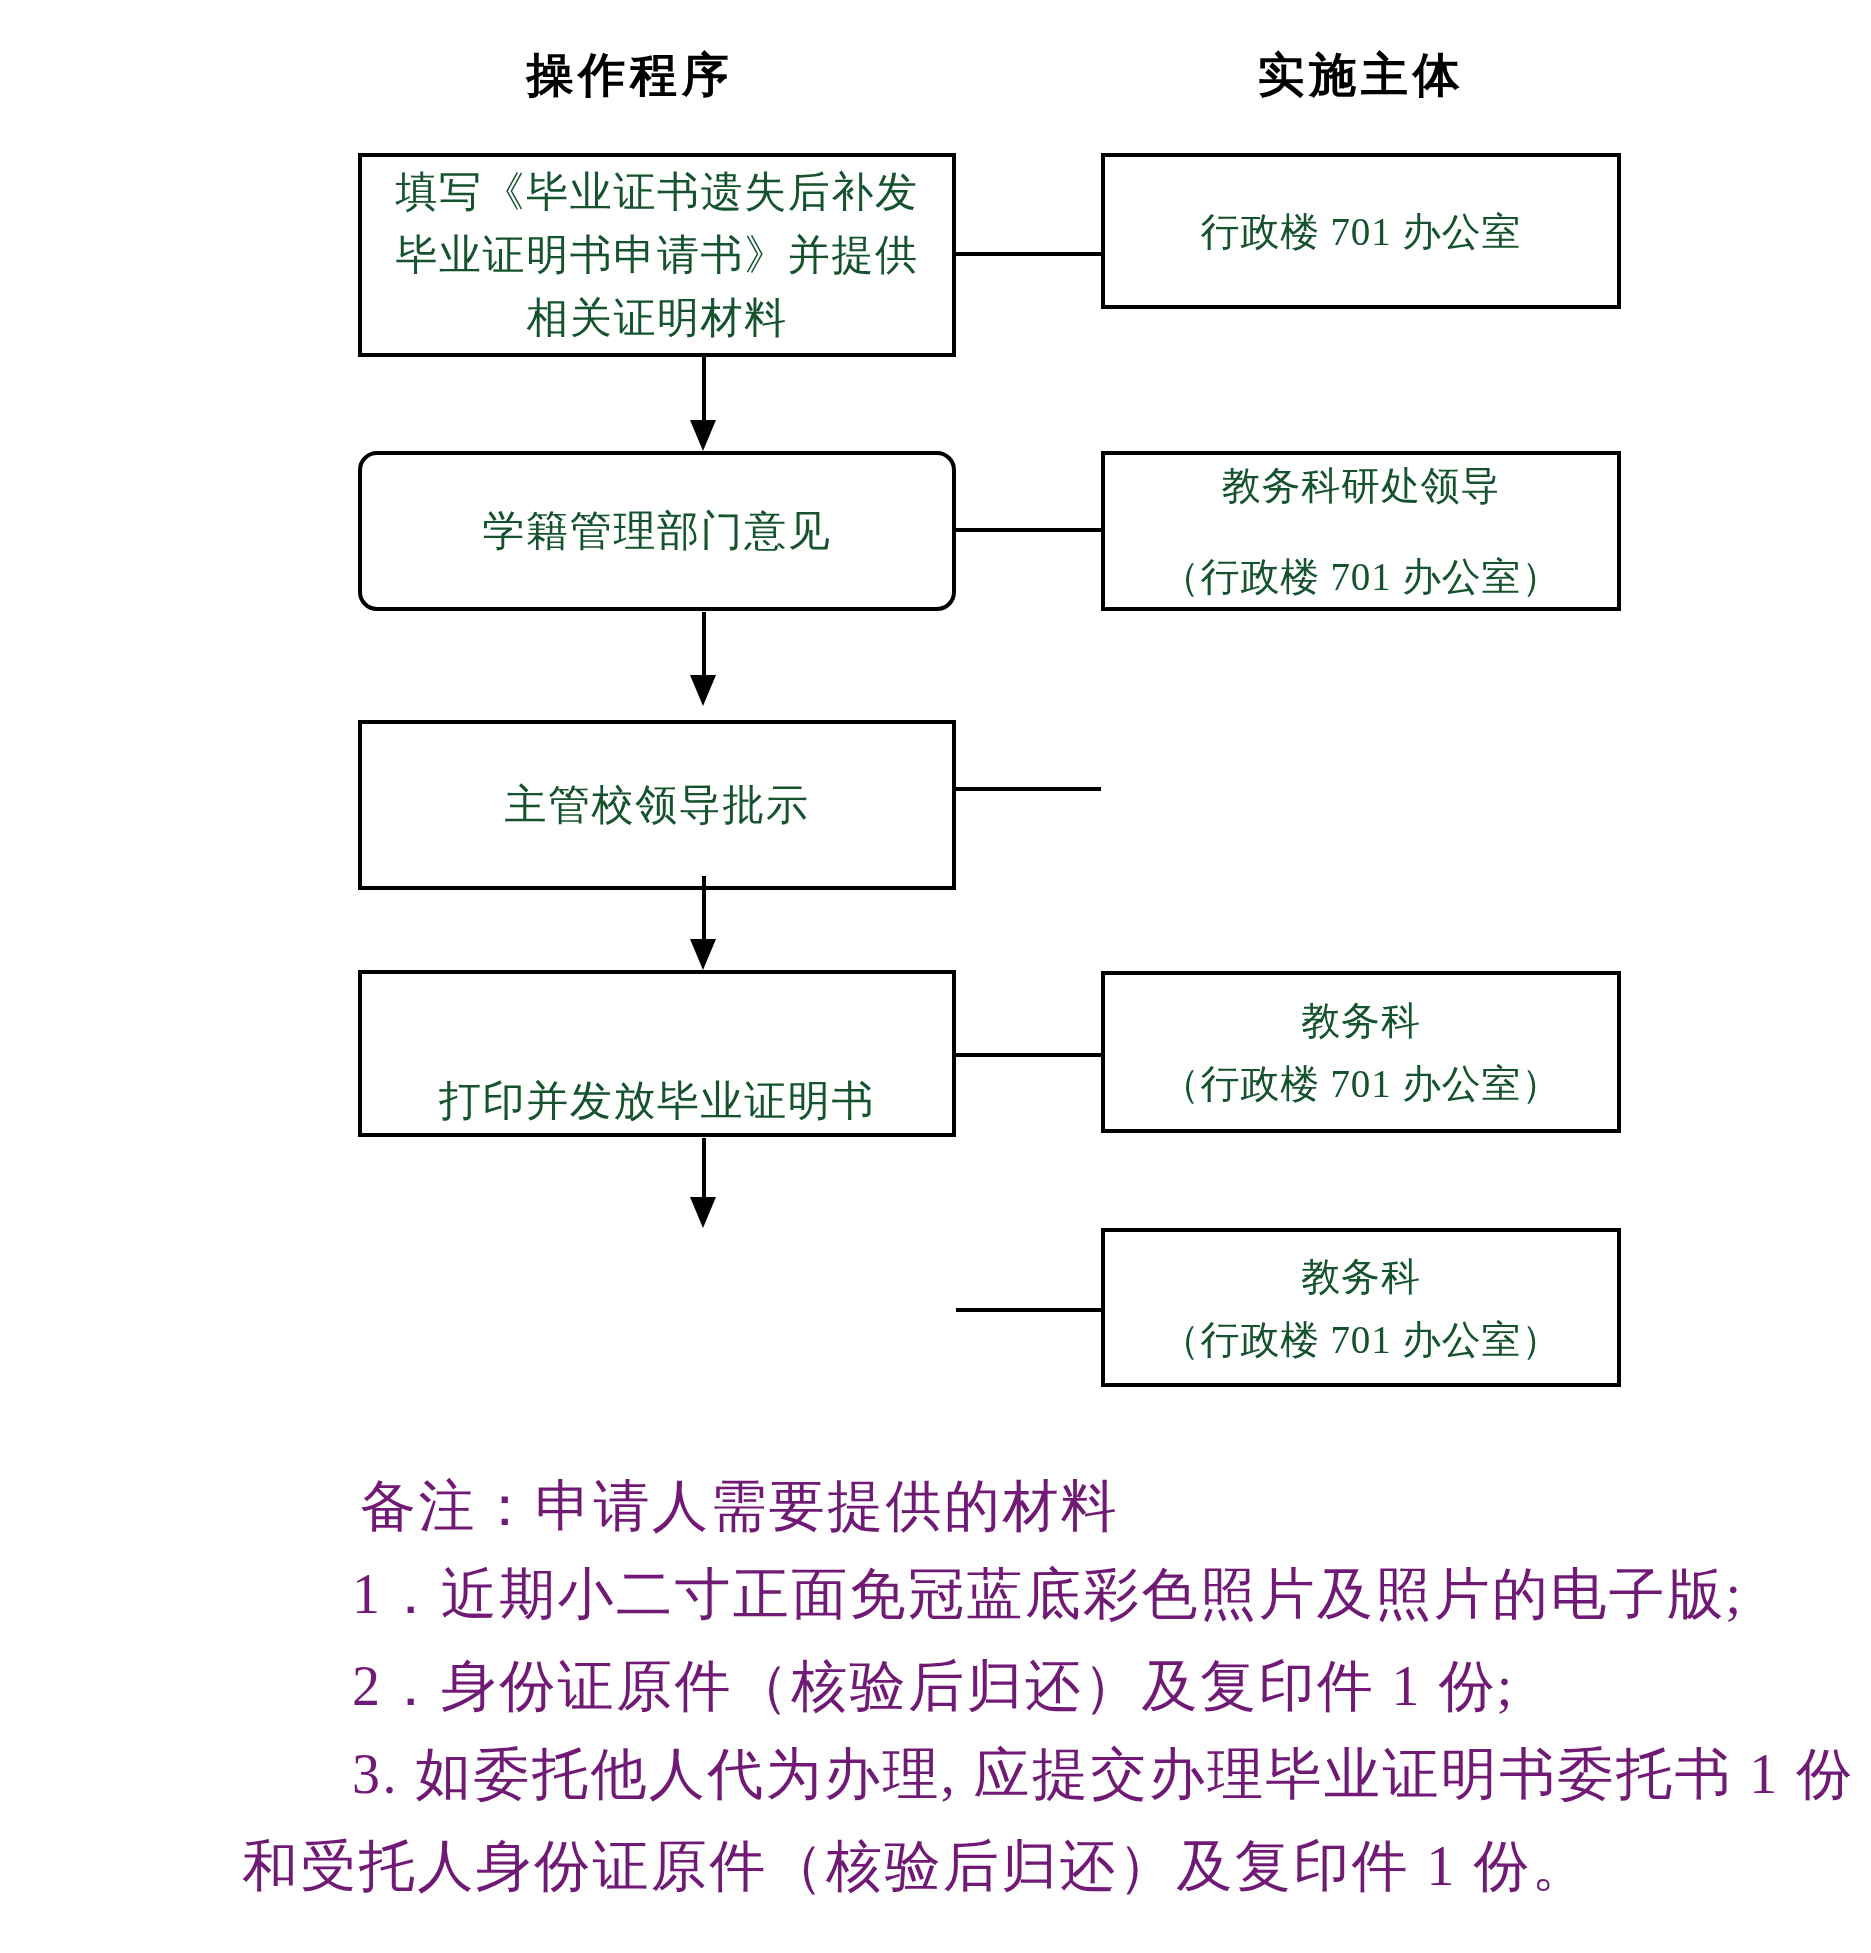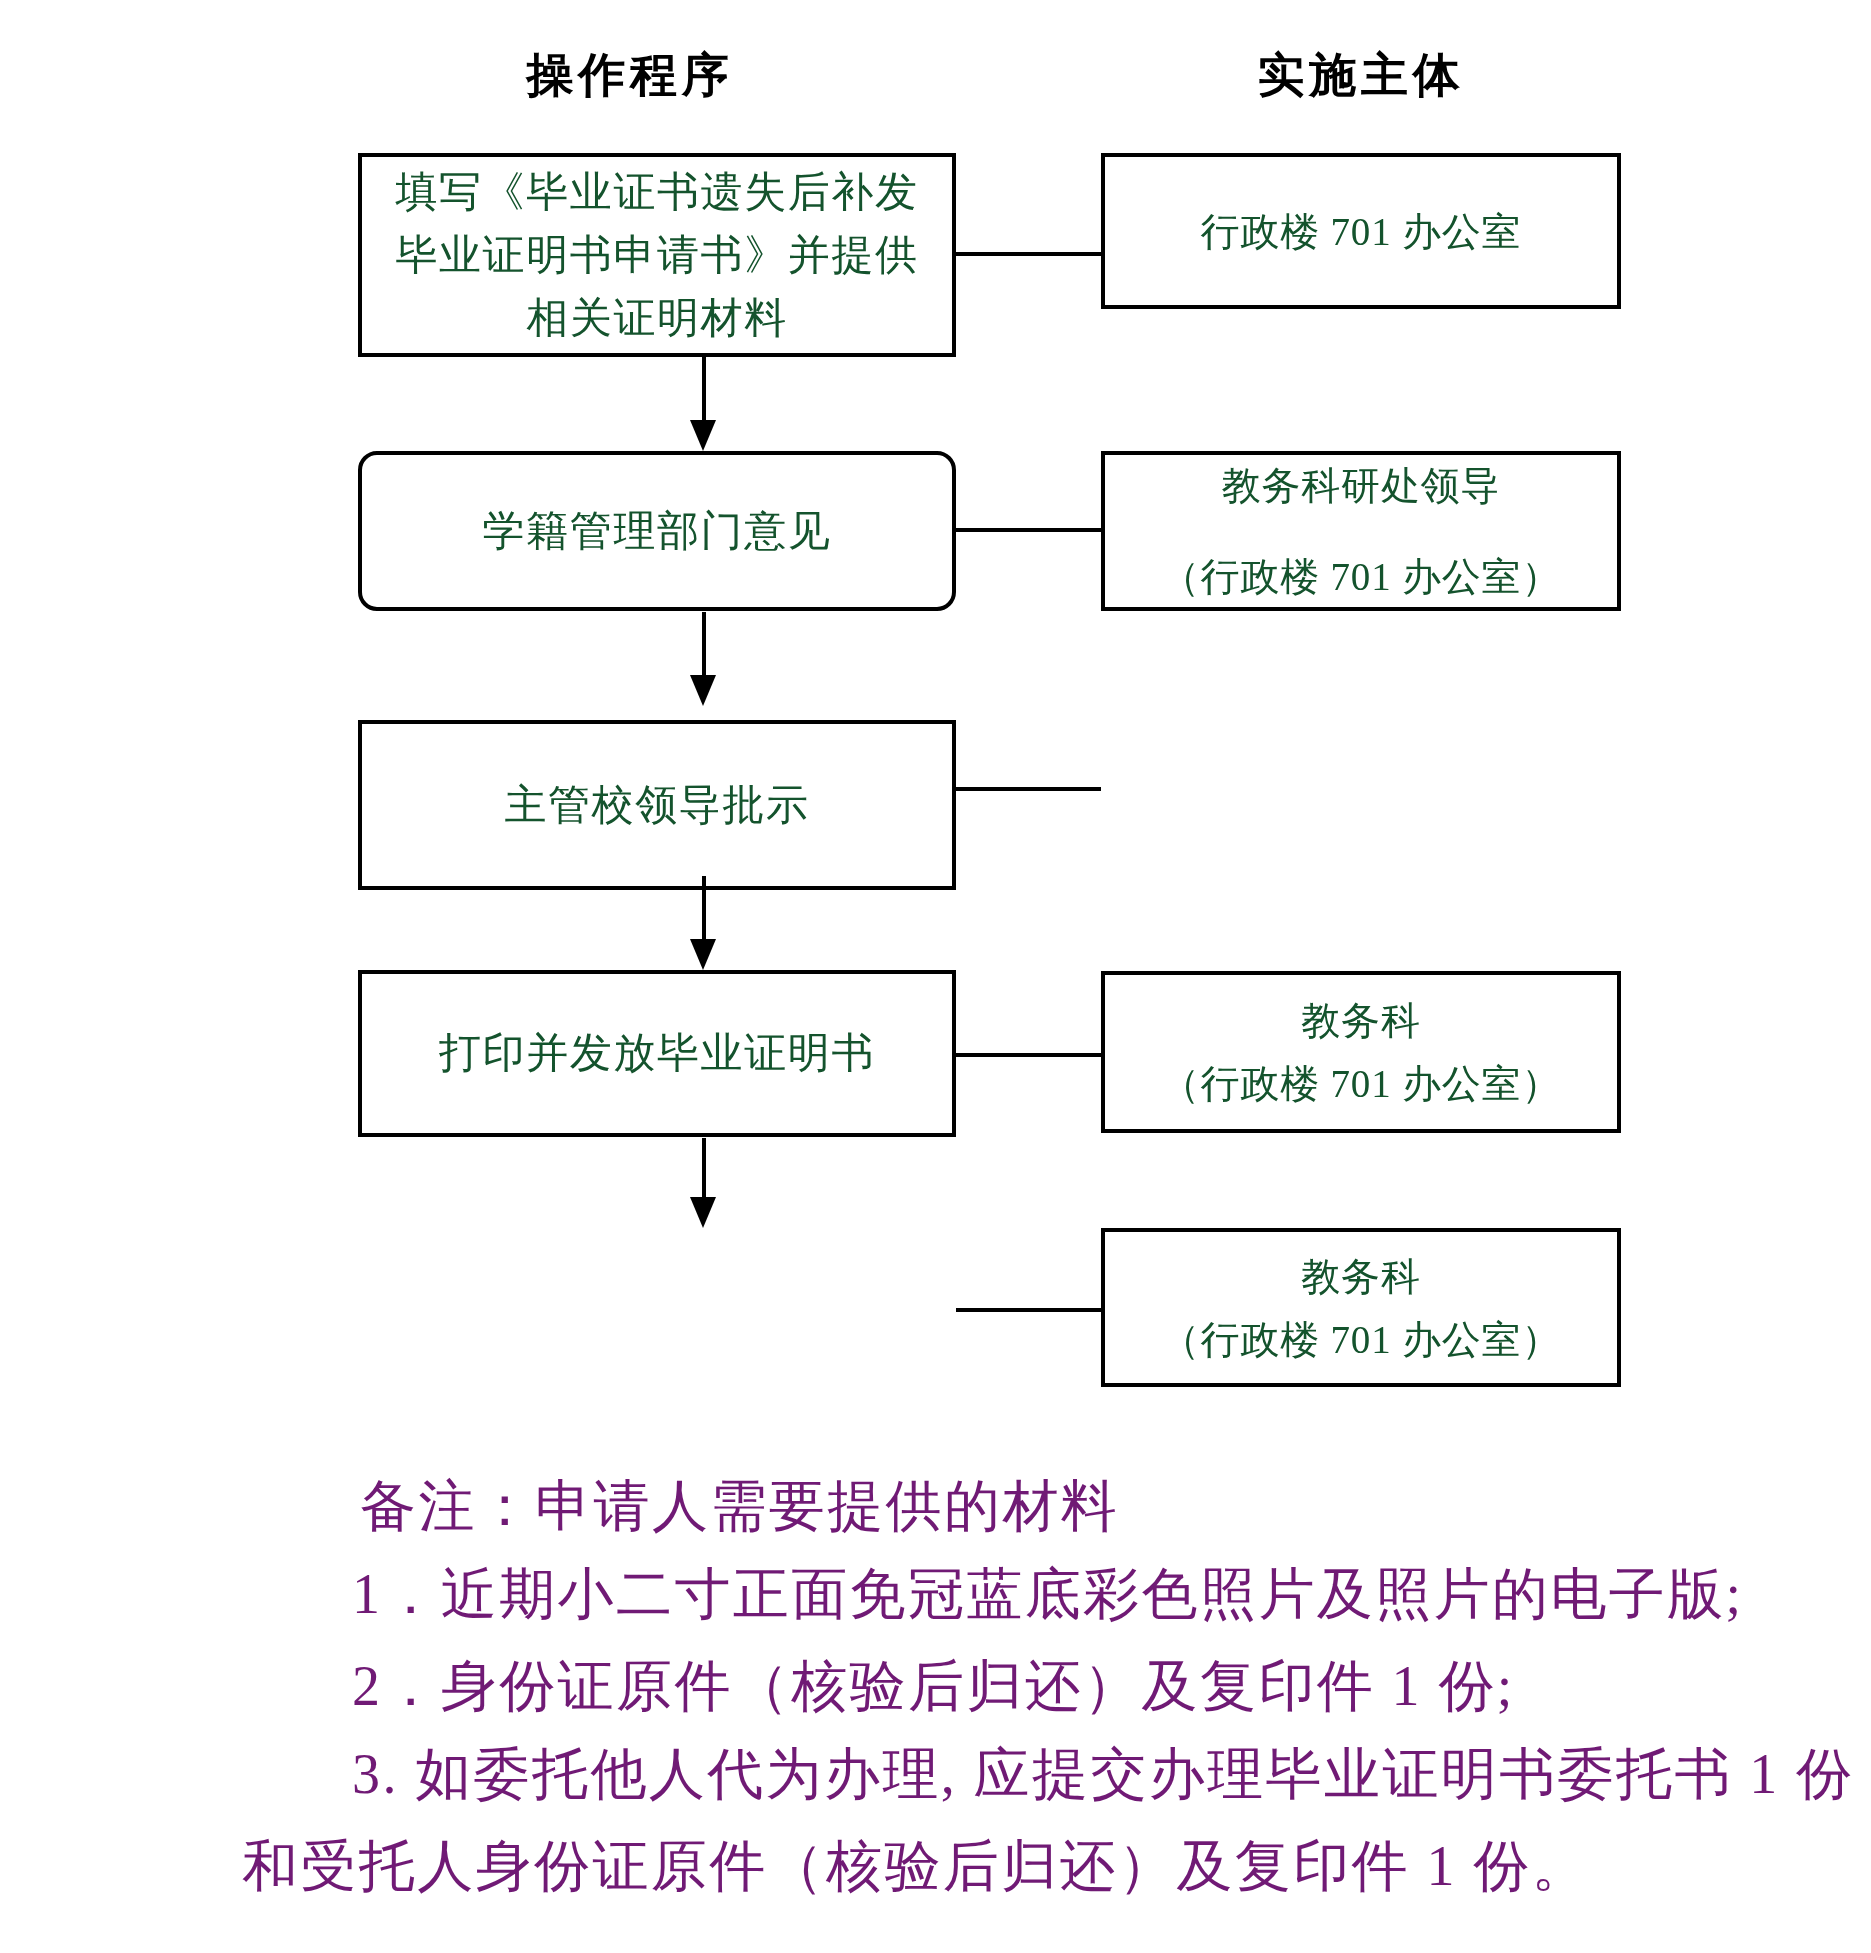--- a/index.html
+++ b/index.html
@@ -14,21 +14,21 @@
   
   .fbox{position:absolute;box-sizing:border-box;border:4.7px solid #000;background:#fff;
         display:flex;flex-direction:column;justify-content:center;align-items:center;
         text-align:center;color:#14532d;white-space:nowrap;
         font-family:"Liberation Serif","DejaVu Serif",serif;}
   .lbox{left:358px;width:598px;font-size:42px;line-height:63px;letter-spacing:1.6px;}
   .rbox{left:1101px;width:520px;font-size:39px;line-height:63px;letter-spacing:0.8px;}
   .l1{top:153px;height:204px;}
   .l2{top:451px;height:160px;border-radius:19px;}
   .l3{top:720px;height:170px;justify-content:center;}
-  .l4{top:970px;height:167px;}
+  .l4{top:970px;height:167px;justify-content:flex-end;}
   .l5{top:1229px;height:160px;}
   .r1{top:153px;height:156px;}
   .r2{top:451px;height:160px;gap:28px;}
   .r3{top:707px;height:165px;}
   .r4{top:971px;height:162px;}
   .r5{top:1228px;height:159px;}
   .fline{display:block;}
 
   
   .hline{position:absolute;left:956px;width:145px;height:3.9px;background:#000;}

